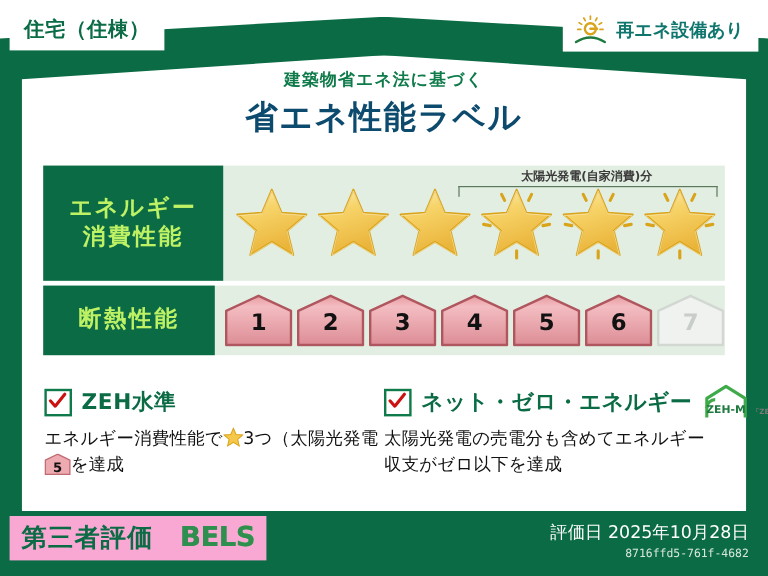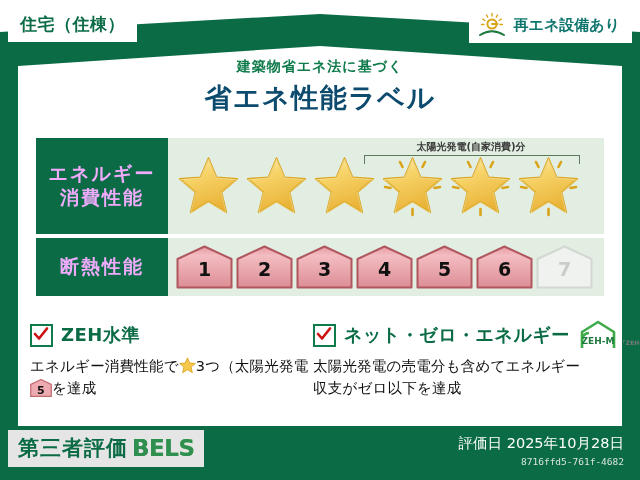--- a/index.html
+++ b/index.html
@@ -59,21 +59,21 @@
   }
 
   
   .row{
     position:absolute;left:36px;width:568px;display:flex;align-items:stretch;
     background:#e2eee2;
   }
   .row-energy{top:138px;height:96px;}
   .row-insul{top:238px;height:58px;}
   .row-cap{
-    width:132px;background:#0a6b45;color:#f0abfc;
+    width:150px;background:#0a6b45;color:#bef264;
     display:flex;flex-direction:column;align-items:center;justify-content:center;
     font-weight:bold;font-size:19px;line-height:1.25;letter-spacing:2px;
   }
   .row-body{flex:1;position:relative;display:flex;align-items:center;}
 
   
   .stars{display:flex;align-items:center;gap:0px;padding-left:6px;}
   .star-wrap{position:relative;width:68px;height:66px;}
   .star-wrap svg{display:block;width:68px;height:66px;}
 
@@ -91,21 +91,21 @@
   .grades{display:flex;align-items:center;gap:3px;padding-left:8px;}
   .grade{position:relative;width:57px;height:44px;}
   .grade svg{display:block;width:57px;height:44px;}
   .grade .gnum{
     position:absolute;left:0;top:13px;width:57px;text-align:center;
     font-weight:bold;font-size:19px;color:#111111;
   }
   .grade.off .gnum{color:#c9cdc9;}
 
   
-  .claims{position:absolute;left:30px;top:322px;width:580px;display:flex;}
+  .claims{position:absolute;left:30px;top:322px;width:580px;display:flex;justify-content:center;}
   .claim{width:283px;}
   .claim-head{display:flex;align-items:center;gap:8px;height:26px;}
   .chk{
     width:19px;height:19px;border:2px solid #0f7a4a;background:#fff;
     position:relative;flex:none;
   }
   .chk svg{position:absolute;left:1px;top:0px;width:16px;height:16px;}
   .claim-title{
     color:#0a6b45;font-weight:bold;font-size:18px;white-space:nowrap;letter-spacing:.5px;
   }
@@ -121,22 +121,22 @@
     position:absolute;left:0;top:3px;width:22px;text-align:center;
     font-size:11px;color:#111;font-weight:bold;
   }
   .zehm-logo{display:inline-flex;align-items:flex-end;gap:2px;vertical-align:-6px;}
   .zehm-logo svg{display:block;width:40px;height:30px;}
   .zehm-cap{font-size:6px;color:#7a7a7a;font-weight:bold;padding-bottom:2px;white-space:nowrap;}
 
   
   .footer{position:absolute;left:0;top:426px;width:640px;height:54px;}
   .bels-box{
-    position:absolute;left:8px;top:4px;background:#e5e5e5;
-    padding:4px 10px 5px 10px;display:flex;align-items:center;gap:4px;
+    position:absolute;left:8px;top:4px;background:#f9a8d4;
+    padding:4px 10px 5px 10px;display:flex;align-items:center;gap:22px;
   }
   .bels-jp{color:#0a6b45;font-weight:bold;font-size:21px;letter-spacing:1px;}
   .bels-en{
     font-weight:bold;font-size:23px;letter-spacing:-.5px;
     background:linear-gradient(90deg,#0a6b45 0%,#2f9e52 55%,#6cc24a 100%);
     -webkit-background-clip:text;background-clip:text;color:#2f8f4e;
   }
   .bels-no{
     position:absolute;left:214px;top:14px;color:#ffffff;font-size:14px;letter-spacing:.3px;
   }

